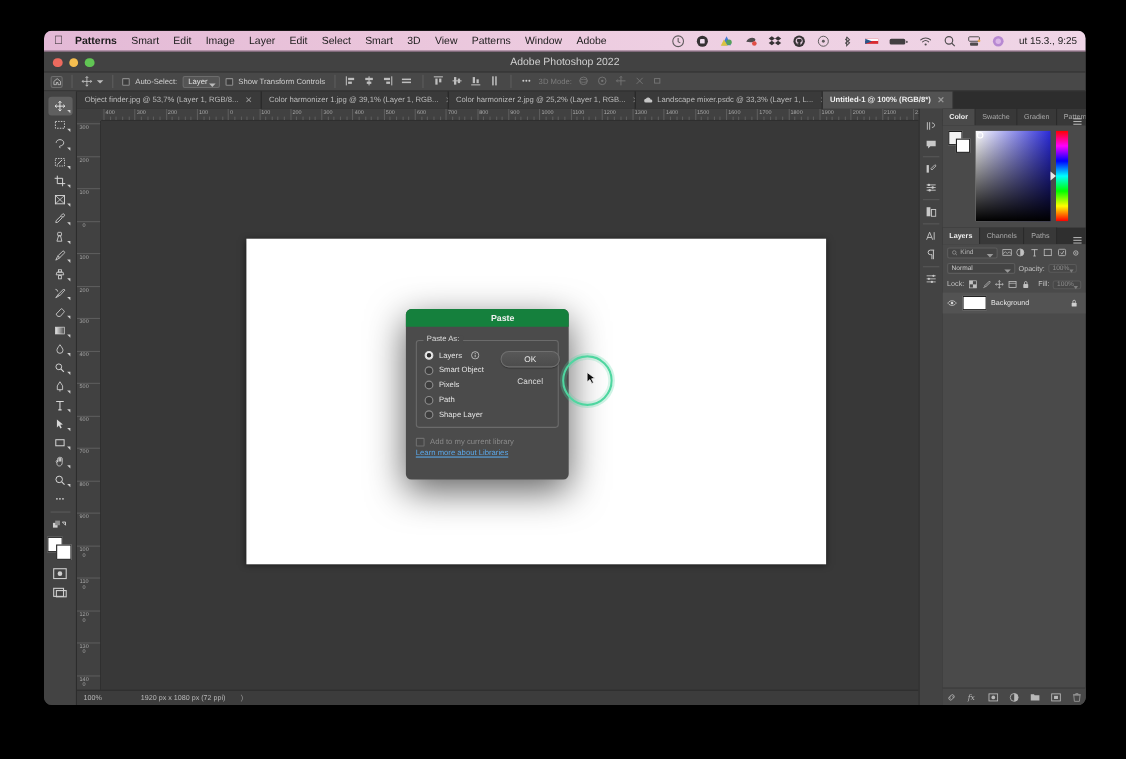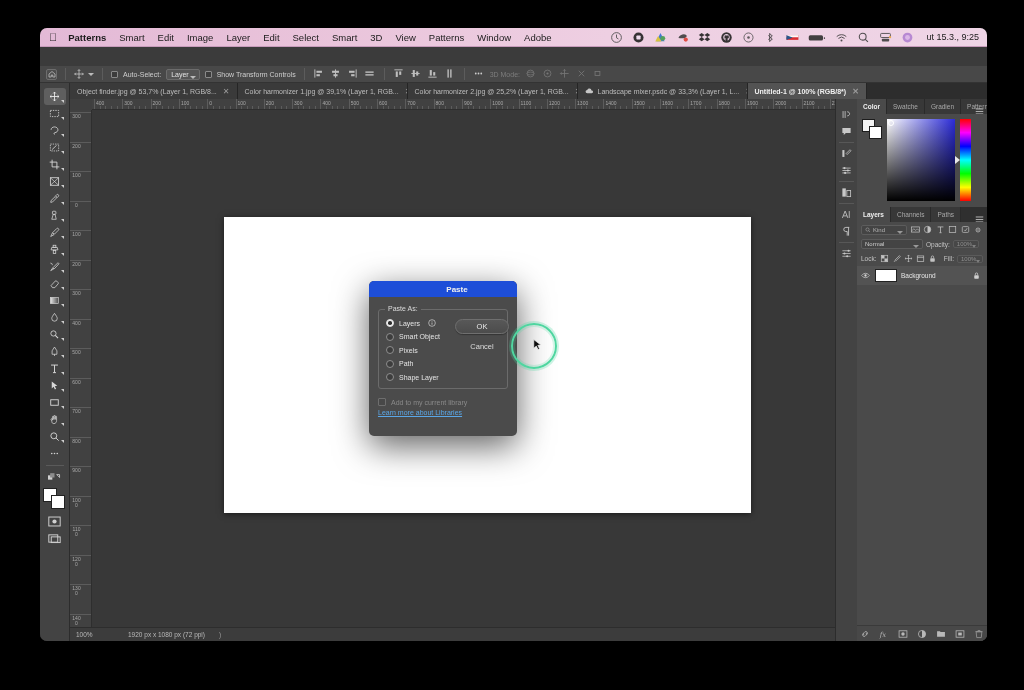--- a/index.html
+++ b/index.html
@@ -193,21 +193,21 @@
     background: #484848; border-top: 1px solid #3a3a3a;
     display: flex; align-items: center; justify-content: center; gap: 8px; }
 
   
   #paste-dialog {
     position: absolute; left: 329px; top: 253px; width: 148px; height: 155px;
     background: #4b4b4b; border-radius: 5px;
     box-shadow: 0 10px 34px rgba(0,0,0,.62);
     overflow: visible; z-index: 50;
   }
-  #pd-title { height: 16px; background: #1d4ed8; border-radius: 5px 5px 0 0;
+  #pd-title { height: 16px; background: #15803d; border-radius: 5px 5px 0 0;
     display: flex; align-items: center; justify-content: center;
     font-size: 8px; color: #f0f0f0; font-weight: bold; padding-left: 28px; }
   #pd-body { padding: 8px 9px 0 9px; position: relative; }
   #pd-group { border: 1px solid #6b6b6b; border-radius: 3px; padding: 9px 7px 7px 7px;
     margin-top: 4px; position: relative; }
   #pd-group-label { position: absolute; left: 6px; top: -5px; background: #4b4b4b;
     padding: 0 3px; font-size: 7px; color: #dcdcdc; }
   .radio-row { display: flex; align-items: center; gap: 5px; margin-bottom: 5.5px; font-size: 7px; color: #e4e4e4; }
   .radio-row:last-child { margin-bottom: 0; }
   .radio { width: 8px; height: 8px; border-radius: 50%; border: 1px solid #8e8e8e;
@@ -340,20 +340,28 @@
         </span>
     <span class="sys">
       <svg class="sysicon" viewBox="0 0 16 16">
             <circle cx="8" cy="8" r="6" fill="#b07fd0"></circle>
             <circle cx="8" cy="8" r="3" fill="#d9b3e8"></circle>
           </svg>
         </span>
     <span class="clock">ut 15.3., 9:25</span>
   </div>
 
+  <div id="titlebar">
+    <div id="lights">
+      <i style="background:#ec6a5e"></i>
+      <i style="background:#f4bd4f"></i>
+      <i style="background:#61c554"></i>
+    </div>
+    <span>Adobe Photoshop 2022</span>
+  </div>
 
   <div id="optionsbar">
     <span class="sq">
       <svg width="8" height="8" viewBox="0 0 16 16">
             <path d="M2 8l6-5 6 5v6H9.5v-4h-3v4H2z" fill="none" stroke="#d4d4d4" stroke-width="1.3"></path>
           </svg>
         </span>
     <span class="sep"></span>
     <span class="grp">
       <svg width="10" height="10" viewBox="0 0 16 16">

